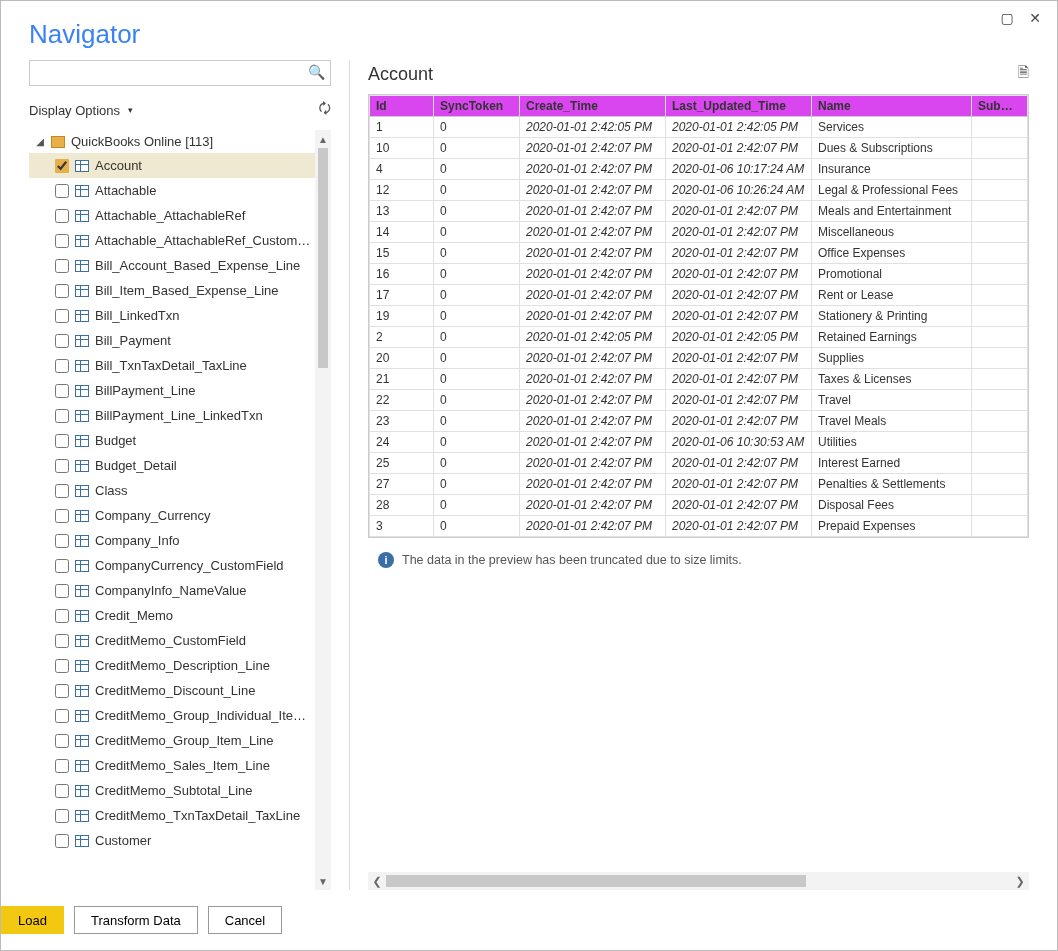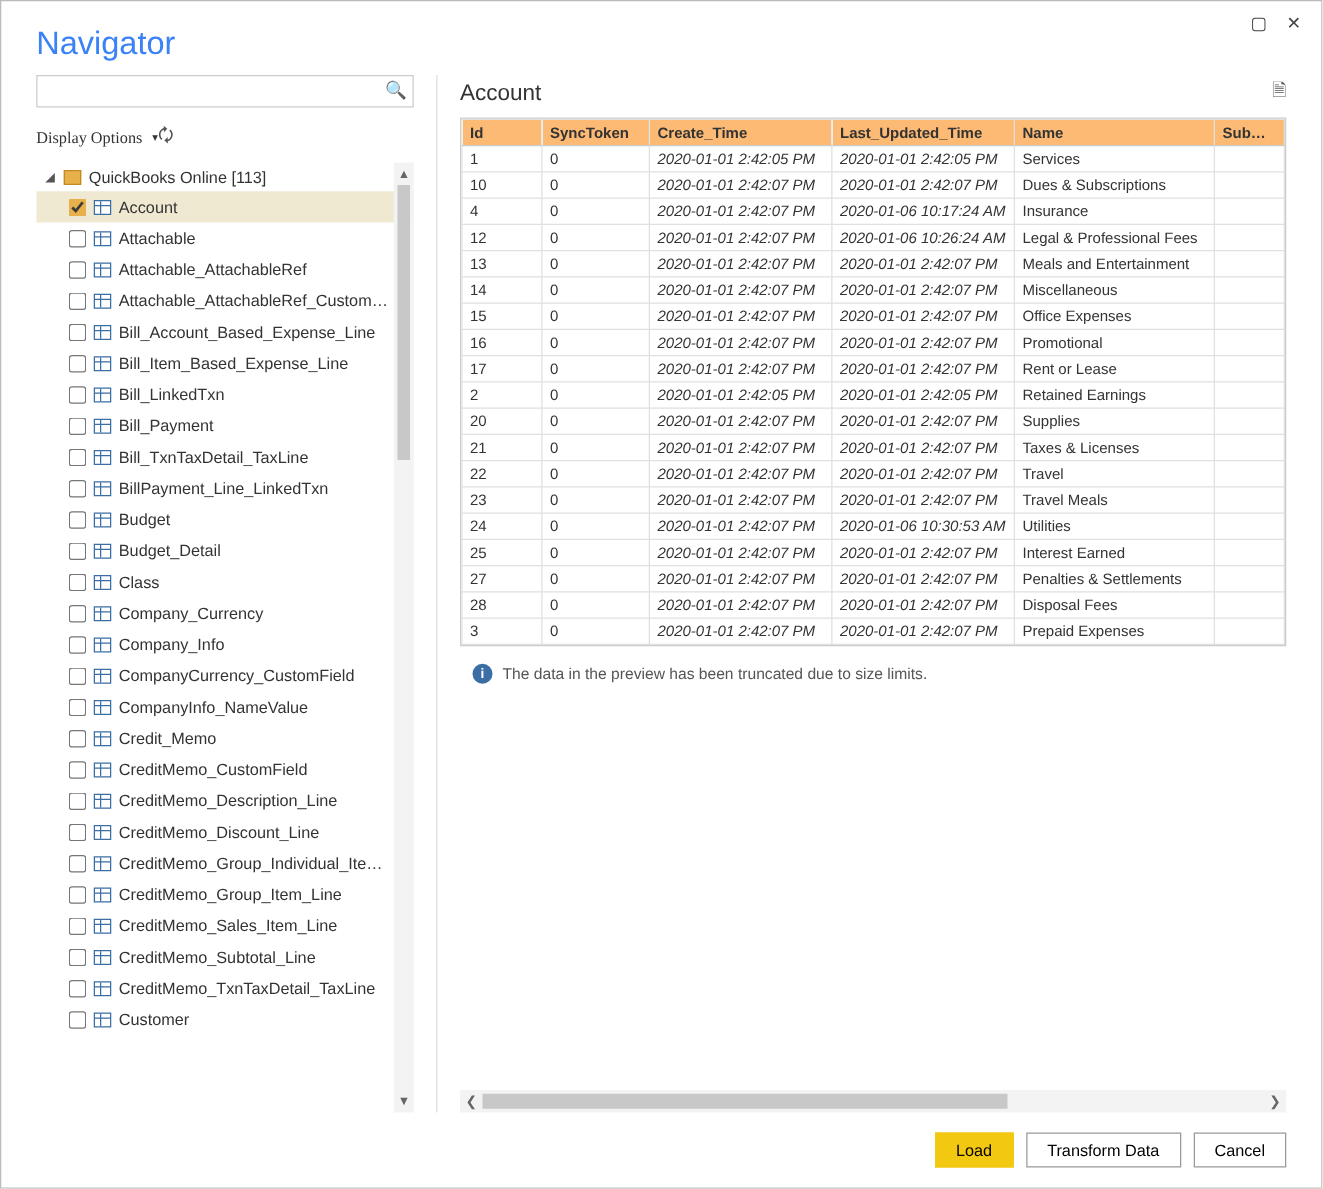--- a/index.html
+++ b/index.html
@@ -64,25 +64,24 @@
   }
   .search-row .s-icon {
     position: absolute;
     right: 5px; top: 4px;
     font-size: 14px;
     color: #555;
   }
   .options-row {
     display: flex;
     align-items: center;
-    justify-content: flex-start;
+    justify-content: space-between;
     font-size: 13px;
     color: #333;
     padding: 4px 0 6px 0;
-    font-family: Liberation Serif, serif;
   }
   .options-row .opt-left {
     display: flex; align-items: center; gap:4px;
     cursor: pointer;
   }
   .options-row .refresh-icon {
     cursor: pointer;
     color: #555;
     font-size: 14px;
   }
@@ -208,21 +207,21 @@
   table.grid th, table.grid td {
     border:1px solid #e0e0e0;
     padding:3px 6px;
     font-size:12px;
     height:21px;
     white-space:nowrap;
     overflow:hidden;
     text-overflow:ellipsis;
   }
   table.grid th {
-    background:#fdba74;
+    background:#d946ef;
     font-weight:600;
     text-align:left;
     color:#333;
     border-bottom:1px solid #ccc;
   }
   table.grid td.num { text-align:left; }
   table.grid td.date { text-align:left; font-style:italic; }
   col.c-id { width:64px; }
   col.c-st { width:86px; }
   col.c-ct { width:146px; }
@@ -264,21 +263,20 @@
   }
   .hscroll .thumb {
     position:absolute;
     left:0; top:0;
     height:12px; width:420px;
     background:#c8c8c8;
   }
 
   .footer {
     display:flex;
-    justify-content:flex-end;
     gap:10px;
     padding:16px 28px 16px 0;
   }
   .btn {
     height:28px;
     padding:0 16px;
     border:1px solid #999;
     background:#fff;
     font-size:13px;
     cursor:pointer;
@@ -368,20 +366,25 @@
             </div>
             <div class="tree-item">
               <input type="checkbox" style="">
               <span class="tbl-icon"></span>
               <span class="label">Bill_Payment</span>
             </div>
             <div class="tree-item">
               <input type="checkbox" style="">
               <span class="tbl-icon"></span>
               <span class="label">Bill_TxnTaxDetail_TaxLine</span>
+            </div>
+            <div class="tree-item">
+              <input type="checkbox" style="">
+              <span class="tbl-icon"></span>
+              <span class="label">BillPayment_Line</span>
             </div>
             <div class="tree-item">
               <input type="checkbox" style="">
               <span class="tbl-icon"></span>
               <span class="label">BillPayment_Line_LinkedTxn</span>
             </div>
             <div class="tree-item">
               <input type="checkbox" style="">
               <span class="tbl-icon"></span>
               <span class="label">Budget</span>
@@ -572,20 +575,28 @@
               </tr>
               <tr>
                 <td class="num">17</td>
                 <td class="num">0</td>
                 <td class="date">2020-01-01 2:42:07 PM</td>
                 <td class="date">2020-01-01 2:42:07 PM</td>
                 <td>Rent or Lease</td>
                 <td></td>
               </tr>
               <tr>
+                <td class="num">19</td>
+                <td class="num">0</td>
+                <td class="date">2020-01-01 2:42:07 PM</td>
+                <td class="date">2020-01-01 2:42:07 PM</td>
+                <td>Stationery &amp; Printing</td>
+                <td></td>
+              </tr>
+              <tr>
                 <td class="num">2</td>
                 <td class="num">0</td>
                 <td class="date">2020-01-01 2:42:05 PM</td>
                 <td class="date">2020-01-01 2:42:05 PM</td>
                 <td>Retained Earnings</td>
                 <td></td>
               </tr>
               <tr>
                 <td class="num">20</td>
                 <td class="num">0</td>

